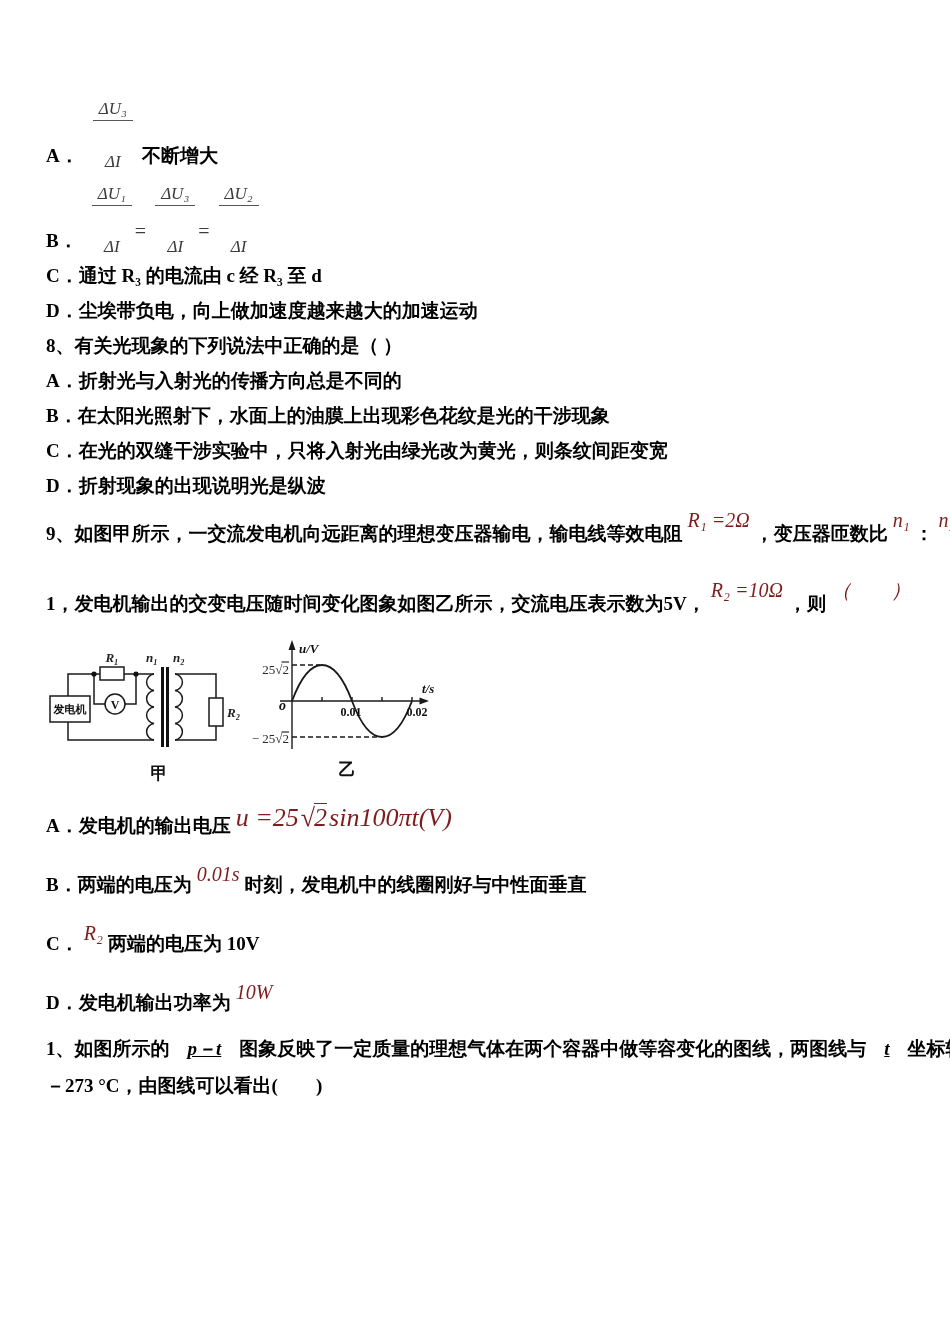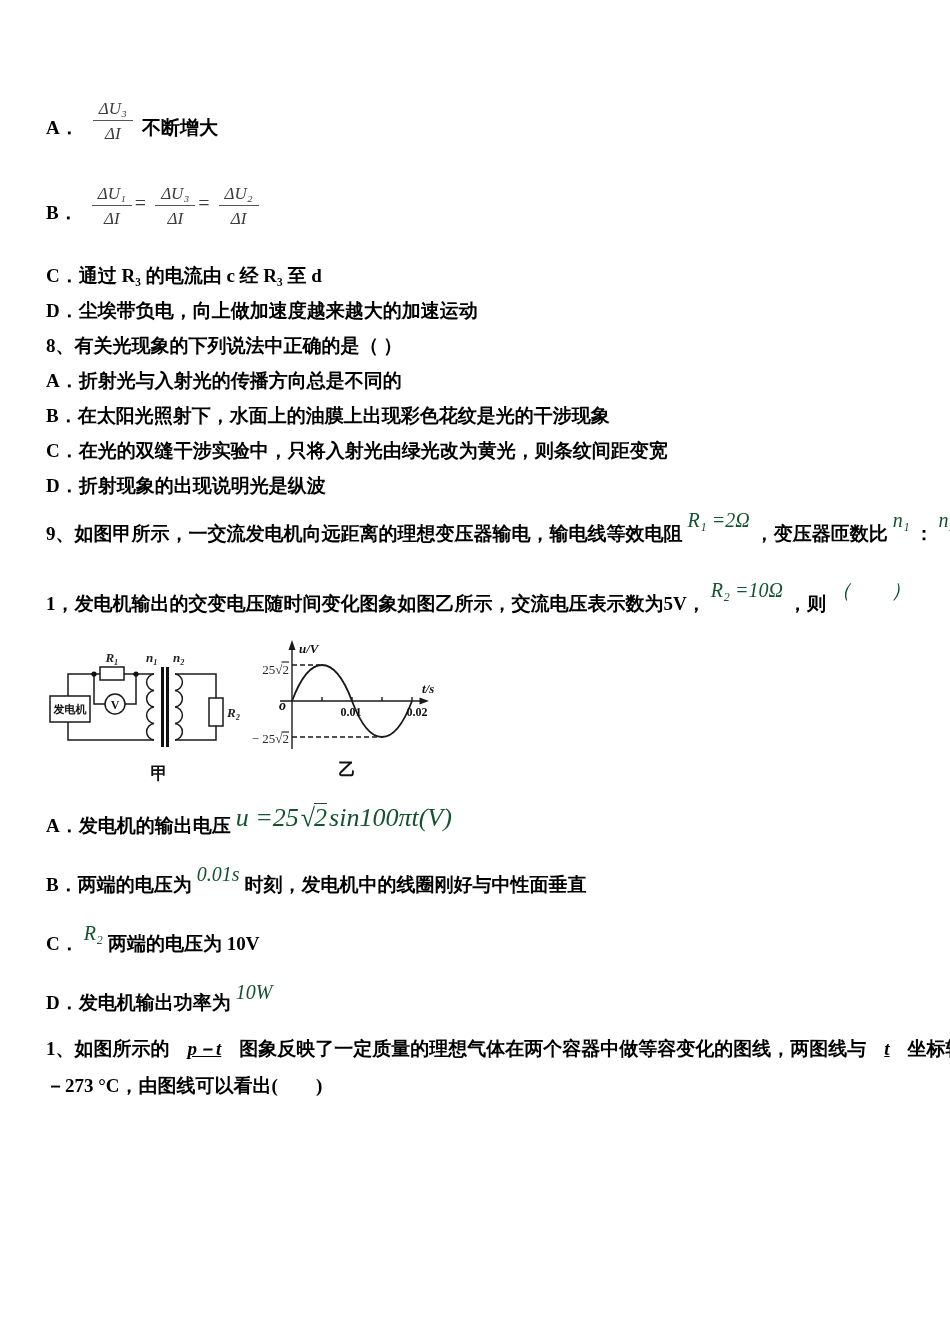--- a/index.html
+++ b/index.html
@@ -3,35 +3,35 @@
 <meta charset="utf-8">
 <style>
   html,body{margin:0;padding:0;background:#fff;}
   .page{position:relative;width:950px;height:1344px;background:#ffffff;overflow:hidden;
         font-family:"Liberation Serif",serif;color:#000;}
   
   .line{position:absolute;left:46px;font-family:"Liberation Serif",serif;font-weight:bold;
         font-size:19px;line-height:24px;color:#000;white-space:nowrap;}
   .seg-t{font-weight:bold;}
   .seg-i{font-style:italic;margin:0 18px;text-decoration:underline;}
-  .seg-m,.seg-sqrt{font-weight:normal;font-style:italic;font-size:20px;color:#14532d;
+  .seg-m,.seg-sqrt{font-weight:normal;font-style:italic;font-size:20px;color:#7f1d1d;
         position:relative;top:-12px;margin:0 5px;display:inline-block;}
   .seg-sqrt{margin:0;}
   .radical{letter-spacing:-1px;}
   .radicand{display:inline-block;border-top:1.5px solid #3c3c3c;line-height:1.05;}
   .r-stem .seg-m{top:-13px;}
   .r-q9a .seg-m,.r-q9a .seg-sqrt{top:-6px;font-size:26px;margin:0 1px;}
   .r-q9a .seg-t{margin-right:4px;}
   .r-q9bcd .seg-m,.r-q9bcd .seg-sqrt{top:-10px;}
   
   .fr-row{position:absolute;left:46px;display:flex;align-items:flex-end;white-space:nowrap;}
   .opt-letter{font:bold 19px "Liberation Serif",serif;padding-bottom:4px;}
   .opt-text{font:bold 19px "Liberation Serif",serif;padding-bottom:4px;margin-left:9px;}
   .frac{display:inline-flex;flex-direction:column;align-items:center;
-        font:italic 17px "Liberation Serif",serif;color:#3c3c3c;margin-left:14px;line-height:1.25;}
+        font:italic 17px "Liberation Serif",serif;color:#3c3c3c;margin-left:14px;line-height:1.25;gap:28px;}
   .frac.tight{margin-left:6px;}
   .frac .num{border-bottom:1.5px solid #555;padding:0 6px 1px;}
   .frac .den{padding-top:2px;}
   .fr-eq{font:20px "Liberation Serif",serif;color:#3c3c3c;margin:0 3px;padding-bottom:15px;}
   
   .figsvg{position:absolute;}
   .svg-cjk{font:bold 11px "Liberation Serif",serif;fill:#111;}
   .svg-math{font:italic bold 13px "Liberation Serif",serif;fill:#222;}
   .svg-v{font:bold 12px "Liberation Serif",serif;fill:#111;}
   .svg-cap{font:bold 17px "Liberation Serif",serif;fill:#111;}

